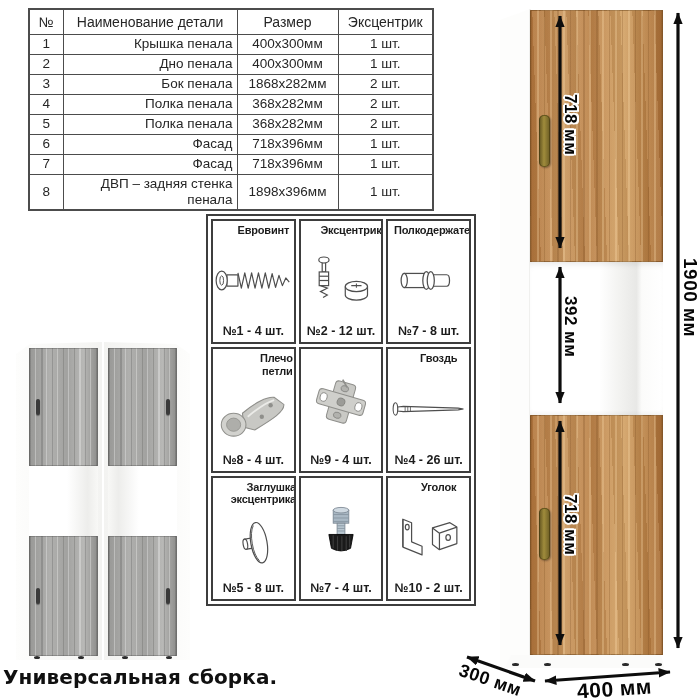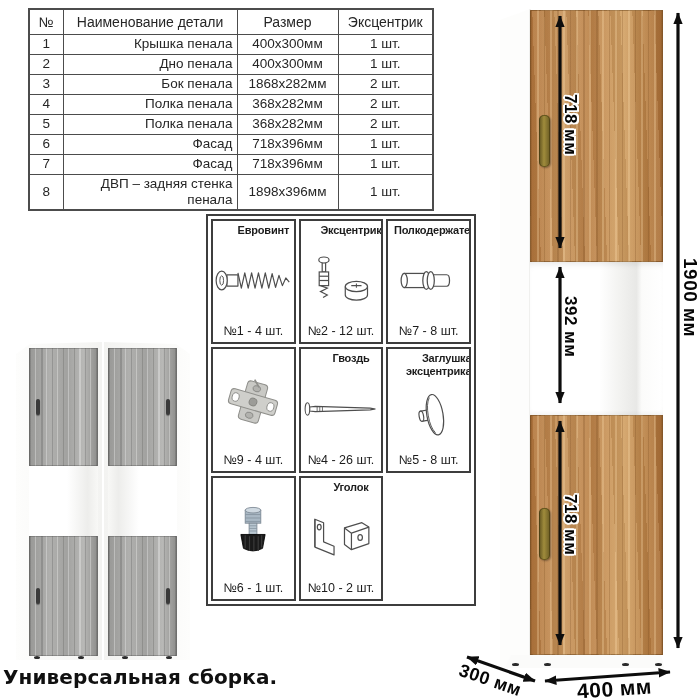--- a/index.html
+++ b/index.html
@@ -25,21 +25,21 @@
     box-sizing:border-box; border:2px solid #3d3d3d; background:#fff;
     display:grid; grid-template-columns:repeat(3,1fr); grid-auto-rows:1fr; gap:3px; padding:3px;
   }
   .hw-cell {
     border:2px solid #3d3d3d; box-sizing:border-box; background:#fff;
     display:flex; flex-direction:column; align-items:center; justify-content:space-between;
     padding:3px 1px 4px; overflow:hidden;
   }
   .hw-title { font-weight:700; font-size:11px; line-height:1.15; letter-spacing:-0.2px; text-align:right; color:#1c1c1c;padding-left:20px; }
   .hw-icon  { flex:1; display:flex; align-items:center; justify-content:center; width:100%; }
-  .hw-count { font-weight:400; font-size:12.5px; color:#1c1c1c; white-space:nowrap; }
+  .hw-count { font-weight:700; font-size:12.5px; color:#1c1c1c; white-space:nowrap; }
   
   .oak {
     background:
       repeating-linear-gradient(90deg, rgba(122,77,33,.26) 0 1.5px, rgba(0,0,0,0) 1.5px 6px,
         rgba(255,226,180,.28) 6px 8px, rgba(0,0,0,0) 8px 13px),
       repeating-linear-gradient(88deg, rgba(90,55,20,.10) 0 10px, rgba(255,240,210,.10) 10px 22px),
       linear-gradient(90deg,#b1753d,#c8965e 25%,#ba8149 45%,#d2a267 70%,#b57c42 90%,#a96f38);
     border:1px solid rgba(90,60,25,.35); box-sizing:border-box;
   }
   .gray-wood {
@@ -222,20 +222,34 @@
               <ellipse cx="8" cy="13" rx="3.5" ry="8"></ellipse>
               <path d="M38 6.5 h18 a3.2 6.5 0 0 1 0 13 h-18 z"></path>
               <ellipse cx="33" cy="13" rx="4" ry="10"></ellipse>
               <ellipse cx="38" cy="13" rx="4" ry="10"></ellipse>
             </g>
           </svg>
         </div>
         <div class="hw-count">№7 - 8 шт.</div>
       </div>
       <div class="hw-cell">
+        <div class="hw-title">Плечо петли</div>
+        <div class="hw-icon">
+          <svg viewBox="0 0 84 56" width="74" height="50">
+            <path d="M30 26 C44 14 58 7 66 8 L77 16 C78 24 64 33 44 45 L32 42 Z" fill="#c8c8c4" stroke="#8f8f8b" stroke-width="1.2"></path>
+            <path d="M36 30 C48 20 58 13 66 11" stroke="#ebebe8" stroke-width="2" fill="none"></path>
+            <circle cx="62" cy="17" r="2.5" fill="#8f8f8b"></circle>
+            <circle cx="52" cy="30" r="2.5" fill="#8f8f8b"></circle>
+            <ellipse cx="20" cy="39" rx="14" ry="13" fill="#d2d2ce" stroke="#8f8f8b" stroke-width="1.2"></ellipse>
+            <ellipse cx="20" cy="39" rx="8" ry="7.5" fill="#aeaeaa" stroke="#94948f" stroke-width="1"></ellipse>
+          </svg>
+        </div>
+        <div class="hw-count">№8 - 4 шт.</div>
+      </div>
+      <div class="hw-cell">
         <div class="hw-icon">
           <svg viewBox="0 0 72 58" width="62" height="50">
             <g transform="rotate(16 36 29)">
               <rect x="24" y="6" width="24" height="46" rx="4" fill="#c9c9c5" stroke="#8f8f8b" stroke-width="1.2"></rect>
               <rect x="8" y="20" width="56" height="18" rx="4" fill="#cfcfcb" stroke="#8f8f8b" stroke-width="1.2"></rect>
               <ellipse cx="15" cy="29" rx="4" ry="5" fill="#fff" stroke="#8a8a86"></ellipse>
               <ellipse cx="57" cy="29" rx="4" ry="5" fill="#fff" stroke="#8a8a86"></ellipse>
               <ellipse cx="36" cy="13" rx="4.5" ry="3.5" fill="#b2b2ae" stroke="#8a8a86"></ellipse>
               <ellipse cx="36" cy="45" rx="4.5" ry="3.5" fill="#b2b2ae" stroke="#8a8a86"></ellipse>
               <circle cx="36" cy="29" r="4.5" fill="#9c9c98" stroke="#82827e"></circle>
@@ -277,21 +291,21 @@
           <svg viewBox="0 0 48 60" width="42" height="52">
             <rect x="15" y="6" width="18" height="15" fill="#a9b8c4" stroke="#7c8893"></rect>
             <ellipse cx="24" cy="6" rx="9" ry="3.2" fill="#cfd9e1" stroke="#7c8893"></ellipse>
             <path d="M15 11 h18 M15 15 h18 M15 19 h18" stroke="#8795a1" fill="none"></path>
             <rect x="19.5" y="21" width="9" height="13" fill="#b9c7d1" stroke="#7c8893"></rect>
             <path d="M19.5 24 h9 M19.5 27 h9 M19.5 30 h9" stroke="#8795a1" fill="none"></path>
             <path d="M10 34 h28 l-3 16 q-11 6 -22 0 Z" fill="#1a1a1a" stroke="#000"></path>
             <path d="M15 35 v15 M20 36 v17 M25 36 v17 M30 36 v17 M34 35 v14" stroke="#3c3c3c" stroke-width="1.3" fill="none"></path>
           </svg>
         </div>
-        <div class="hw-count">№6 - 1 шт.</div>
+        <div class="hw-count">№7 - 4 шт.</div>
       </div>
       <div class="hw-cell">
         <div class="hw-title">Уголок</div>
         <div class="hw-icon">
           <svg viewBox="0 0 80 54" width="70" height="47">
             <g stroke="#4e4e4e" stroke-width="1.4" fill="#fff" stroke-linejoin="round">
               <path d="M10 6 L20 10 L20 32 L32 37 L32 47 L10 38 Z"></path>
               <path d="M10 6 L10 38" fill="none"></path>
               <ellipse cx="15" cy="15" rx="2.2" ry="3.2"></ellipse>
               <path d="M44 16 L64 10 L72 15 L72 34 L52 41 L44 35 Z"></path>

